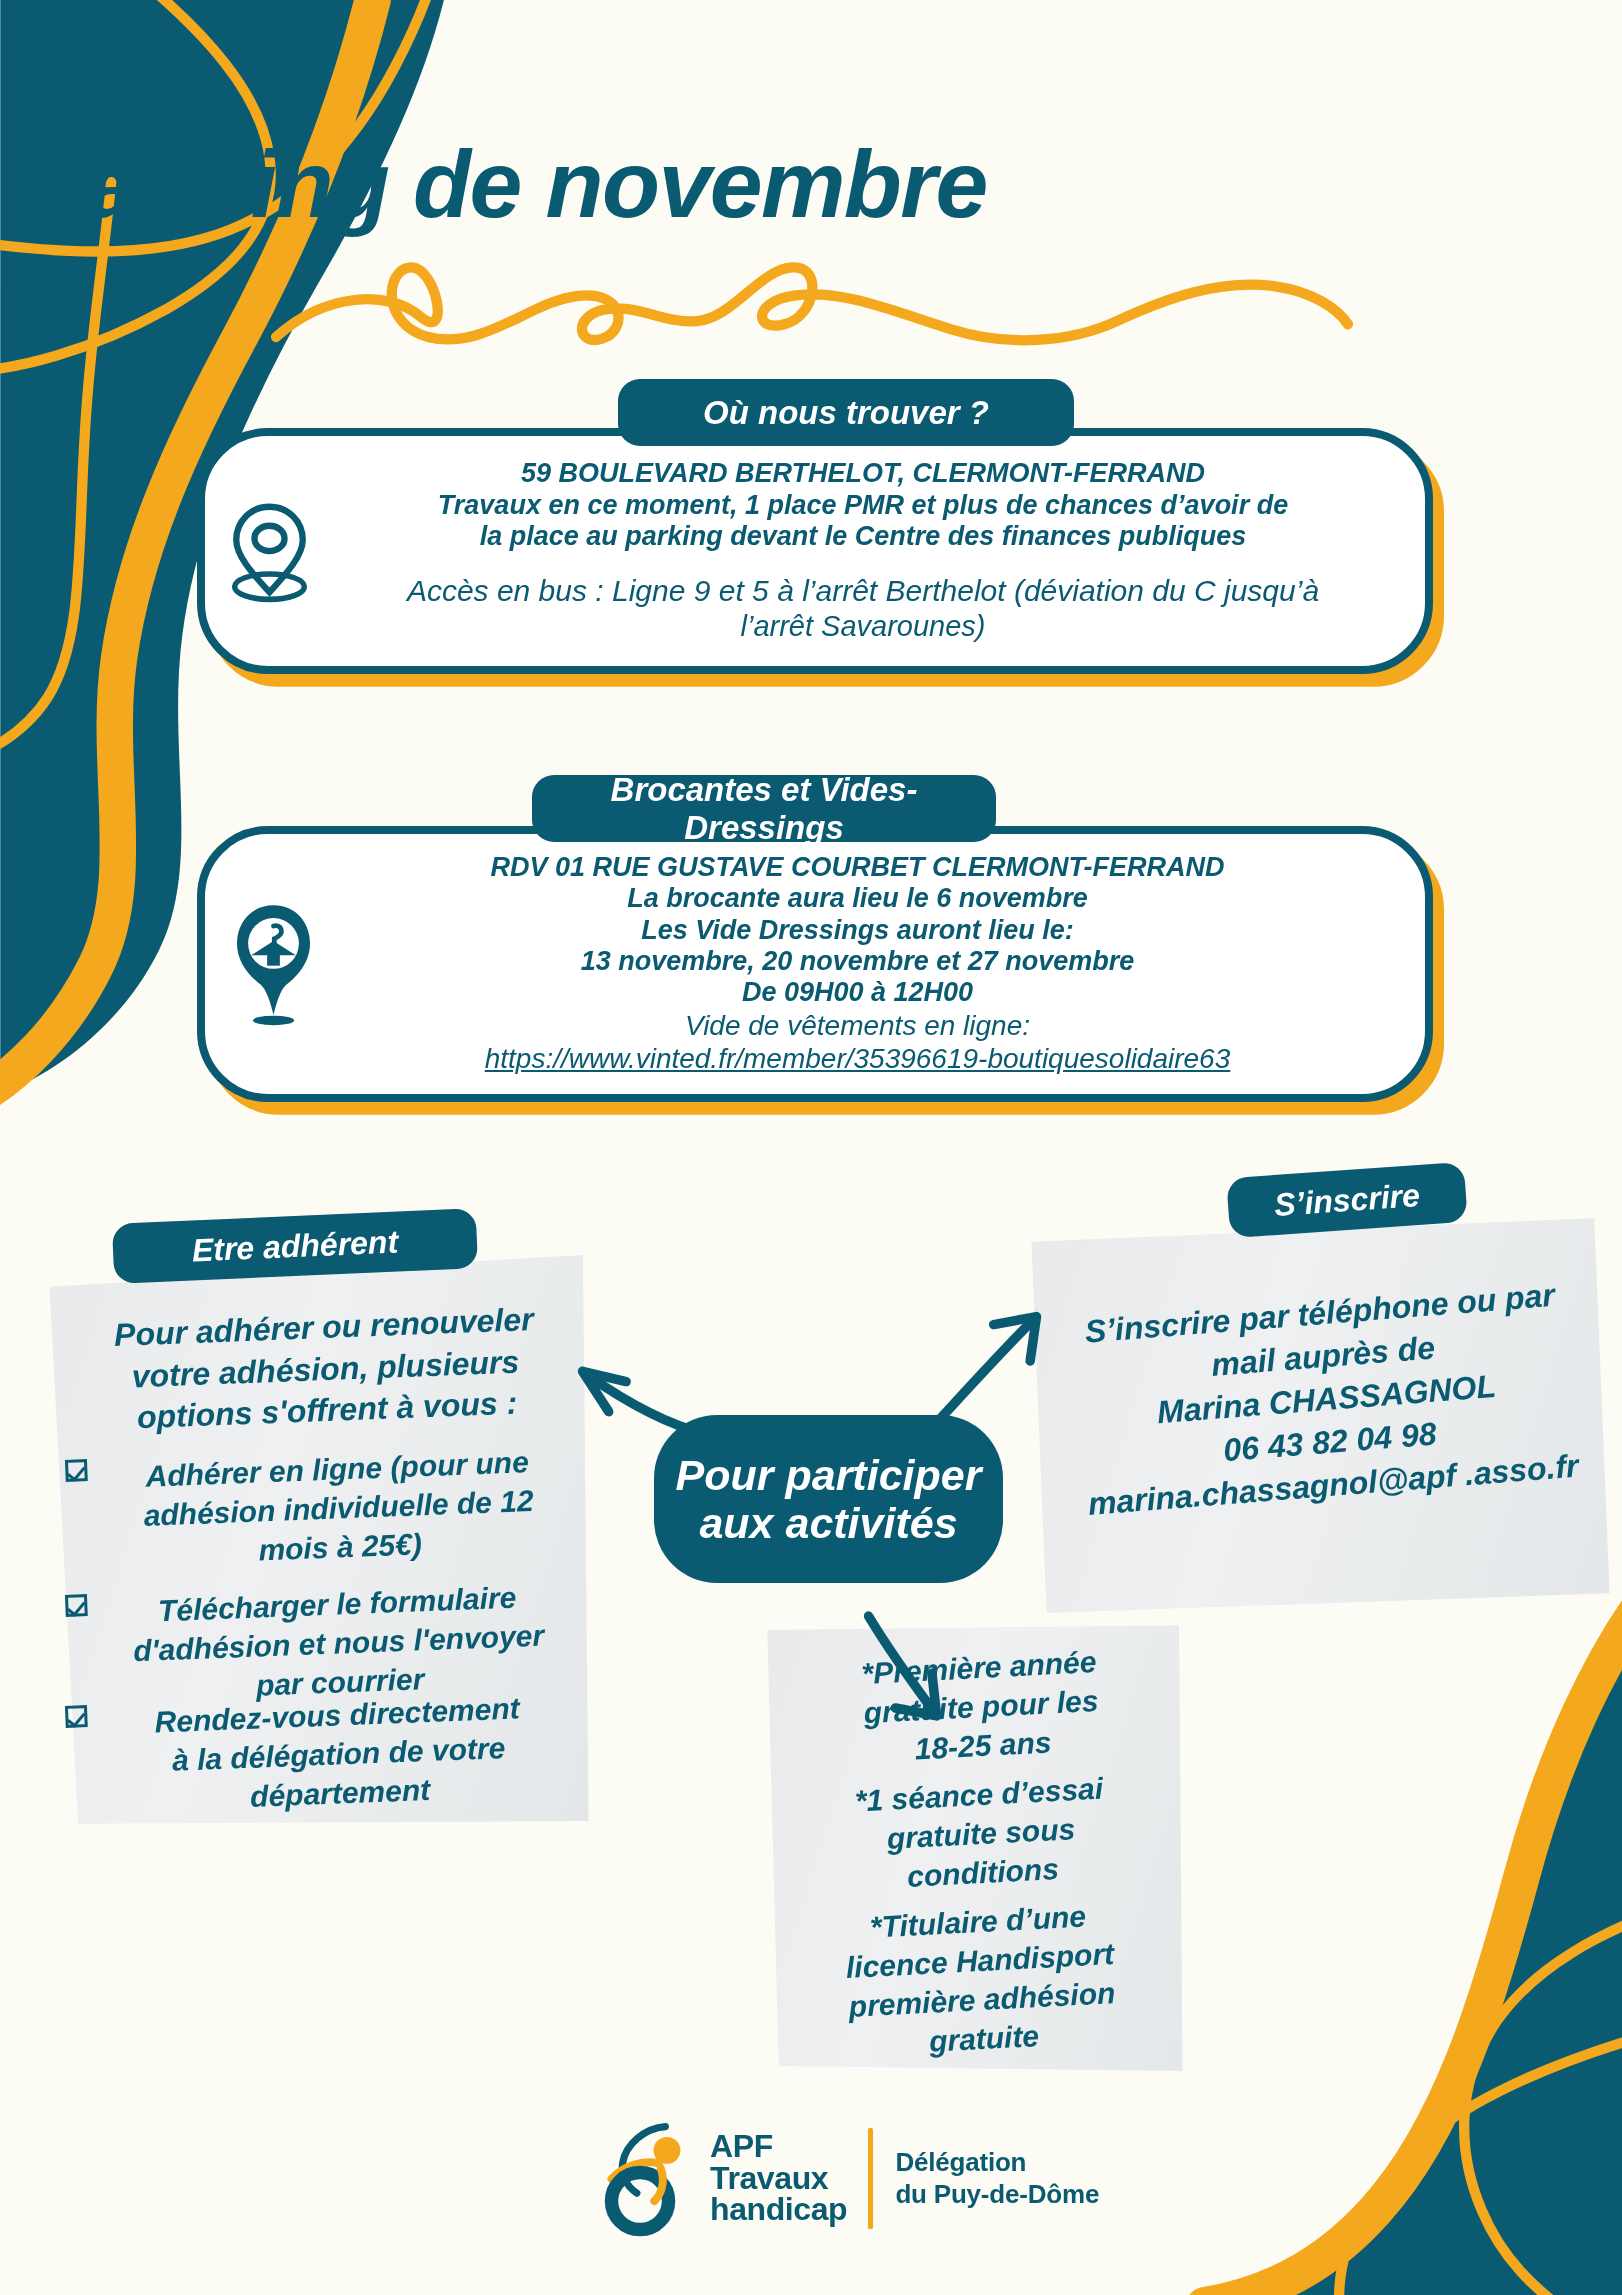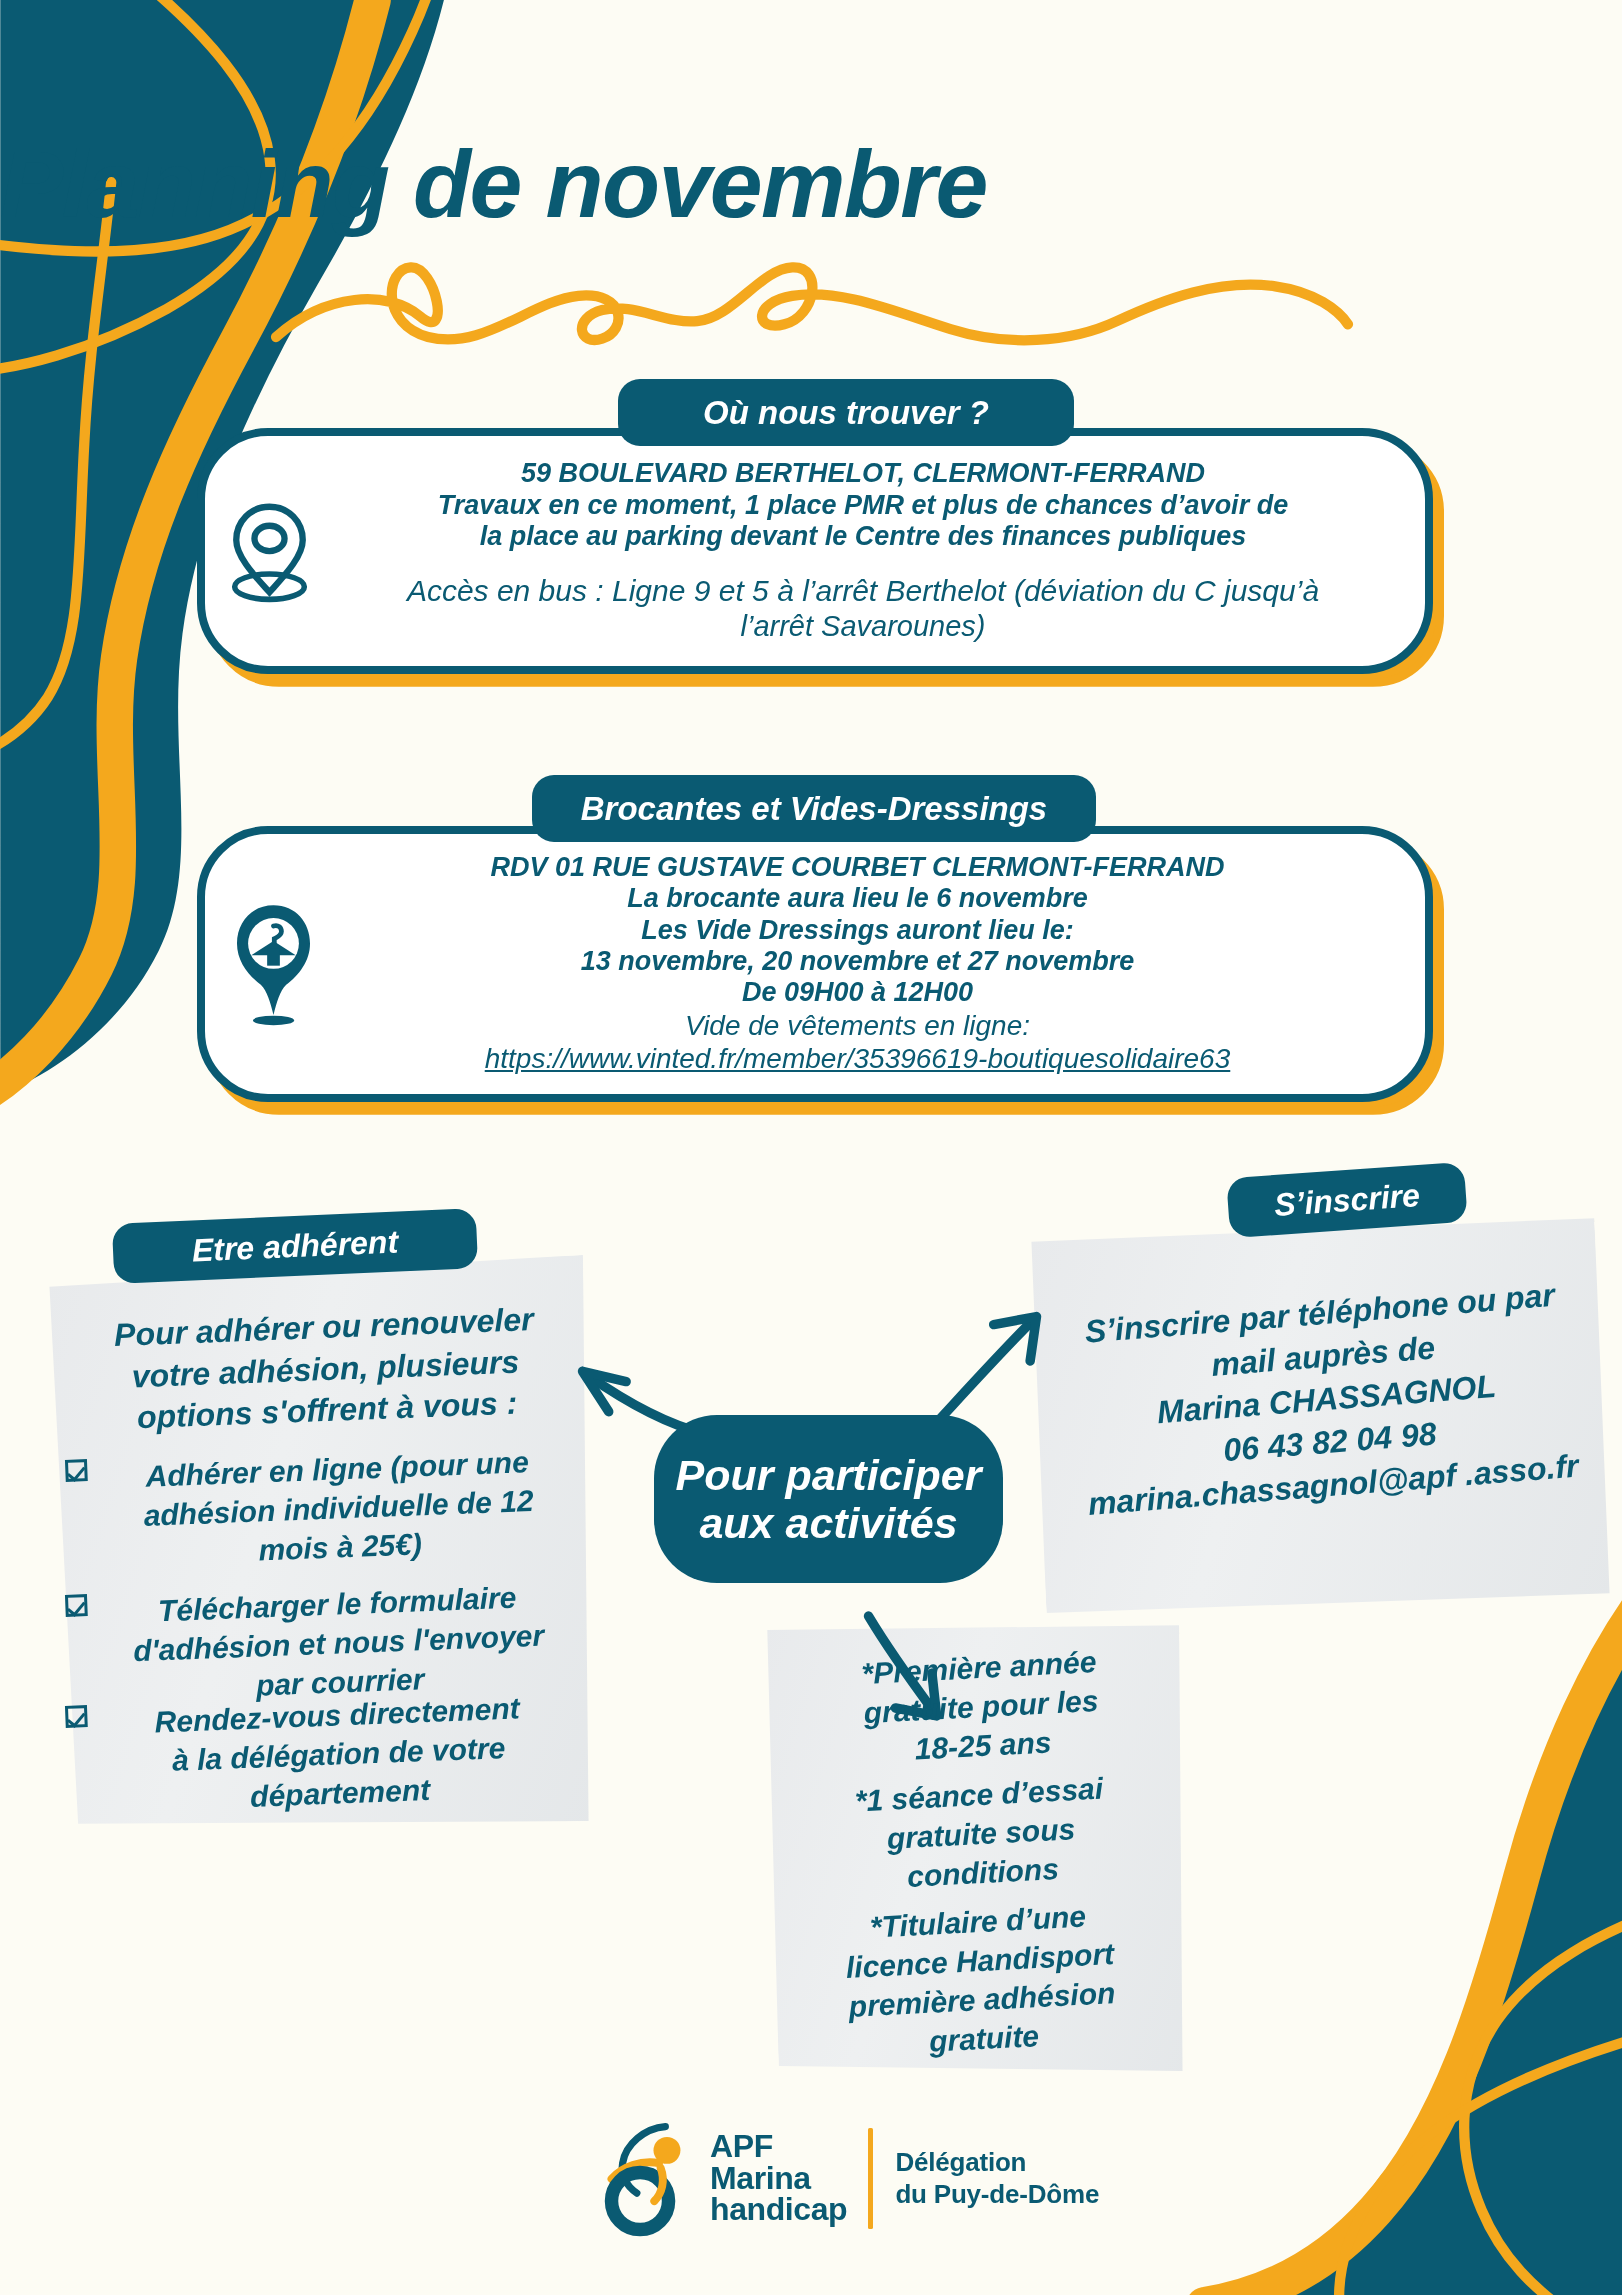--- a/index.html
+++ b/index.html
@@ -232,21 +232,21 @@
         <div class="line-bold" style="font-size:27px;">59 BOULEVARD BERTHELOT, CLERMONT-FERRAND</div>
         <div class="line-bold" style="font-size:27px;">Travaux en ce moment, 1 place PMR et plus de chances d’avoir de</div>
         <div class="line-bold" style="font-size:27px;">la place au parking devant le Centre des finances publiques</div>
         <div style="height:20.6px;"></div>
         <div class="line-reg" style="font-size:30px;">Accès en bus : Ligne 9 et 5 à l’arrêt Berthelot (déviation du C jusqu’à</div>
         <div class="line-reg" style="font-size:29px;">l’arrêt Savarounes)</div>
       </div>
     </div>
   </div>
 
-  <div class="pill" style="left:532px; top:775px; width:564px; height:67px; border-radius:22px; font-size:33px;">
+  <div class="pill" style="left:532px; top:775px; width:464px; height:67px; border-radius:22px; font-size:33px;">
     <span>Brocantes et Vides-Dressings</span>
   </div>
 
   <div class="outbox" style="left:197px; top:826px; width:1236px; height:276px;">
     <div class="shadow"></div>
     <div class="frame"></div>
     <div class="inner">
       <div class="box-icon" style="margin-left:32px;">
         <svg width="89" height="127" viewBox="0 0 112 160">
           <path d="M56,8 C28,8 10,30 10,56 C10,78 24,96 40,108 C48,116 52,130 56,146
@@ -384,21 +384,21 @@
   <div id="footer-logo">
     <svg width="103" height="123" viewBox="0 0 130 155">
       <path d="M80,12 C54,14 30,34 26,58 C23,76 33,88 44,96" stroke="#0A5A72" stroke-width="9" fill="none" stroke-linecap="round"></path>
       <circle cx="82" cy="42" r="17" fill="#F4A81D"></circle>
       <path d="M12,78 C26,62 50,54 72,58" stroke="#F4A81D" stroke-width="10" fill="none" stroke-linecap="round"></path>
       <circle cx="48" cy="106" r="36" fill="none" stroke="#0A5A72" stroke-width="17"></circle>
       <path d="M74,64 C80,80 76,96 66,106" stroke="#F4A81D" stroke-width="10" fill="none" stroke-linecap="round"></path>
     </svg>
     <div id="logo-word">
       <div class="logo-line">APF</div>
-      <div class="logo-line">Marina</div>
+      <div class="logo-line">Travaux</div>
       <div class="logo-line">handicap</div>
     </div>
     <div id="logo-divider"></div>
     <div>
       <div class="deleg-line">Délégation</div>
       <div class="deleg-line">du Puy-de-Dôme</div>
     </div>
   </div>
 
 </div>

